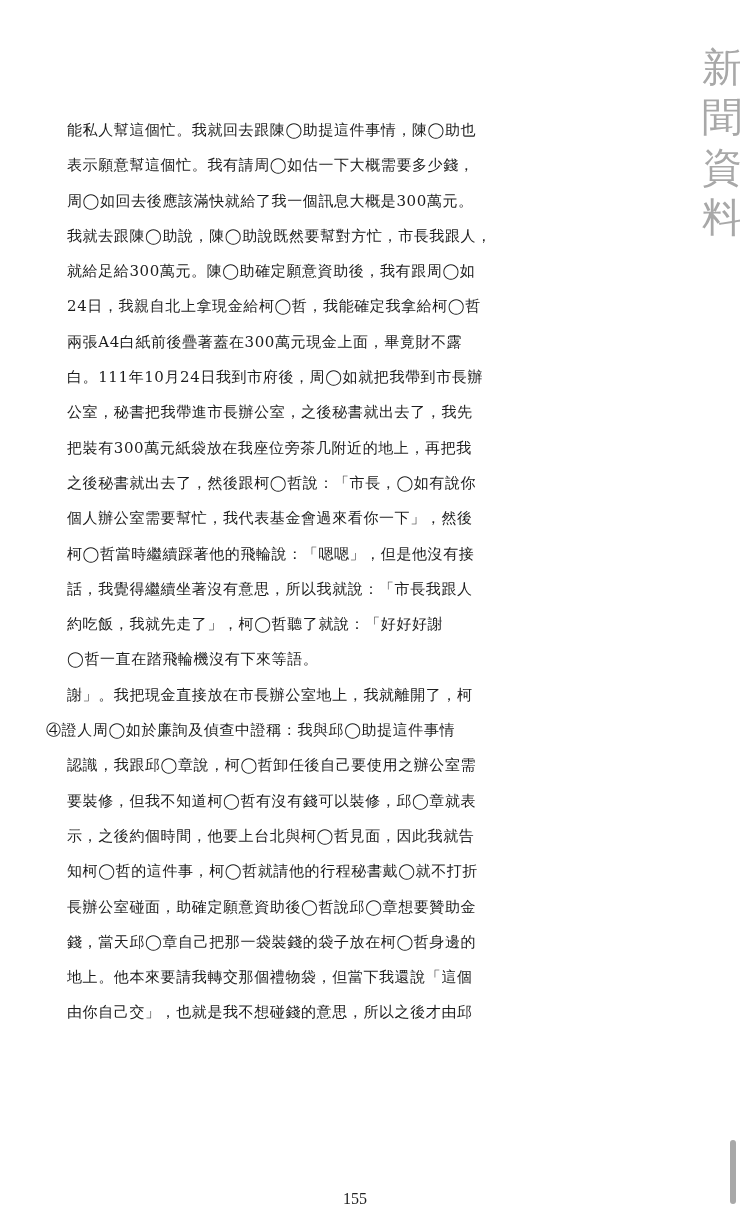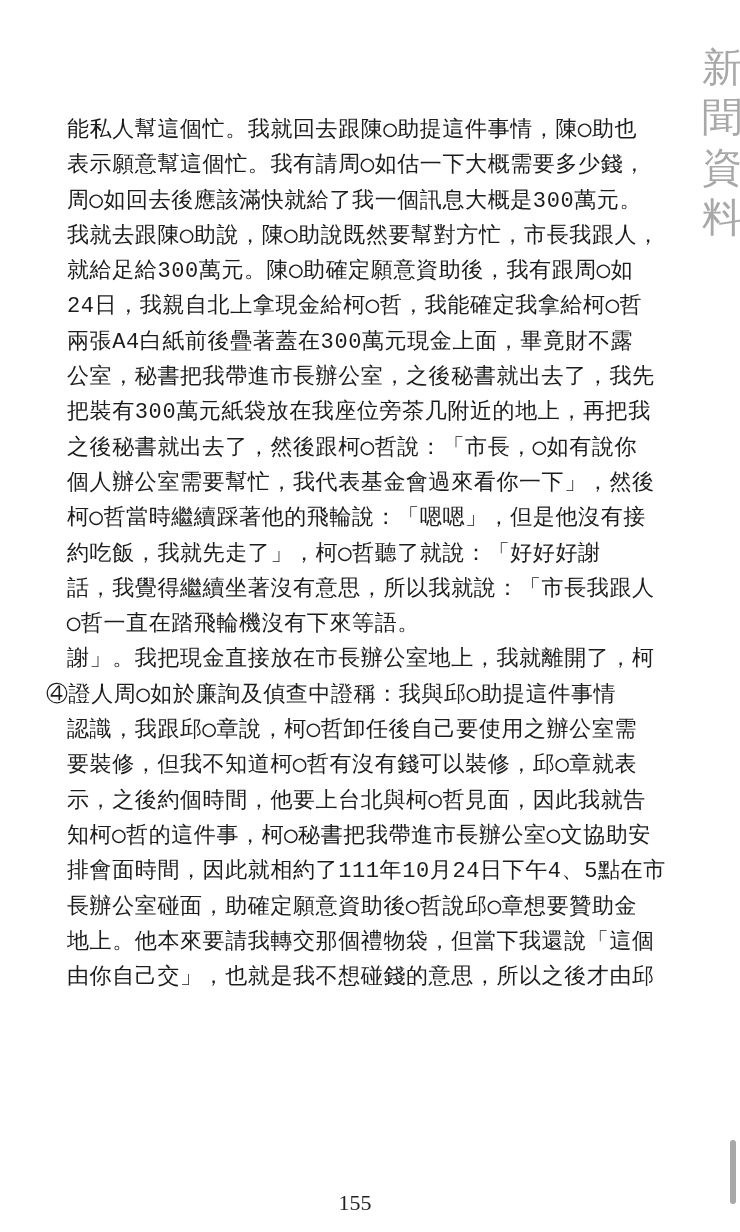--- a/index.html
+++ b/index.html
@@ -39,35 +39,34 @@
   .stamp span { display: block; }
   .body-text {
     position: absolute;
     left: 67px;
     top: 113px;
     width: 630px;
   }
   .line {
     height: 35.3px;
     line-height: 35.3px;
-    font-size: 22px;
+    font-size: 15px;
     white-space: nowrap;
     letter-spacing: 0.6px;
-    font-family: Liberation Mono, monospace;
   }
   .line.item-head {
     margin-left: -21px;
   }
   .page-number {
     position: absolute;
     left: 0;
     width: 710px;
     top: 1190px;
     text-align: center;
-    font-size: 22px;
+    font-size: 16px;
     font-family: "Liberation Serif", serif;
     color: #222;
   }
   .scrollbar {
     position: absolute;
     left: 730px;
     top: 1140px;
     width: 6px;
     height: 64px;
     border-radius: 3px;
@@ -88,38 +87,39 @@
 
   <div class="body-text">
     <div>
       <div class="line">能私人幫這個忙。我就回去跟陳◯助提這件事情，陳◯助也</div>
       <div class="line">表示願意幫這個忙。我有請周◯如估一下大概需要多少錢，</div>
       <div class="line">周◯如回去後應該滿快就給了我一個訊息大概是300萬元。</div>
       <div class="line">我就去跟陳◯助說，陳◯助說既然要幫對方忙，市長我跟人，</div>
       <div class="line">就給足給300萬元。陳◯助確定願意資助後，我有跟周◯如</div>
       <div class="line">24日，我親自北上拿現金給柯◯哲，我能確定我拿給柯◯哲</div>
       <div class="line">兩張A4白紙前後疊著蓋在300萬元現金上面，畢竟財不露</div>
+      <div class="line">白。111年10月24日我到市府後，周◯如就把我帶到市長辦</div>
       <div class="line">公室，秘書把我帶進市長辦公室，之後秘書就出去了，我先</div>
       <div class="line">把裝有300萬元紙袋放在我座位旁茶几附近的地上，再把我</div>
       <div class="line">之後秘書就出去了，然後跟柯◯哲說：「市長，◯如有說你</div>
       <div class="line">個人辦公室需要幫忙，我代表基金會過來看你一下」，然後</div>
       <div class="line">柯◯哲當時繼續踩著他的飛輪說：「嗯嗯」，但是他沒有接</div>
+      <div class="line">話，我覺得繼續坐著沒有意思，所以我就說：「市長我跟人</div>
       <div class="line">約吃飯，我就先走了」，柯◯哲聽了就說：「好好好謝</div>
-      <div class="line">話，我覺得繼續坐著沒有意思，所以我就說：「市長我跟人</div>
       <div class="line">◯哲一直在踏飛輪機沒有下來等語。</div>
       <div class="line">謝」。我把現金直接放在市長辦公室地上，我就離開了，柯</div>
     </div>
     <div>
       <div class="line item-head">④證人周◯如於廉詢及偵查中證稱：我與邱◯助提這件事情</div>
       <div class="line">認識，我跟邱◯章說，柯◯哲卸任後自己要使用之辦公室需</div>
       <div class="line">要裝修，但我不知道柯◯哲有沒有錢可以裝修，邱◯章就表</div>
       <div class="line">示，之後約個時間，他要上台北與柯◯哲見面，因此我就告</div>
-      <div class="line">知柯◯哲的這件事，柯◯秘書把我帶進市長辦公室◯文協助安</div>
-      <div class="line">排會面時間，因此就相約了111年10月24日下午4、5點在市</div>
+      <div class="line">知柯◯哲的這件事，柯◯哲就請他的行程秘書戴◯就不打折</div>
       <div class="line">長辦公室碰面，助確定願意資助後◯哲說邱◯章想要贊助金</div>
+      <div class="line">錢，當天邱◯章自己把那一袋裝錢的袋子放在柯◯哲身邊的</div>
       <div class="line">地上。他本來要請我轉交那個禮物袋，但當下我還說「這個</div>
       <div class="line">由你自己交」，也就是我不想碰錢的意思，所以之後才由邱</div>
     </div>
   </div>
 
   <div class="page-number">155</div>
 
   <div class="scrollbar"></div>
 </div>
 

